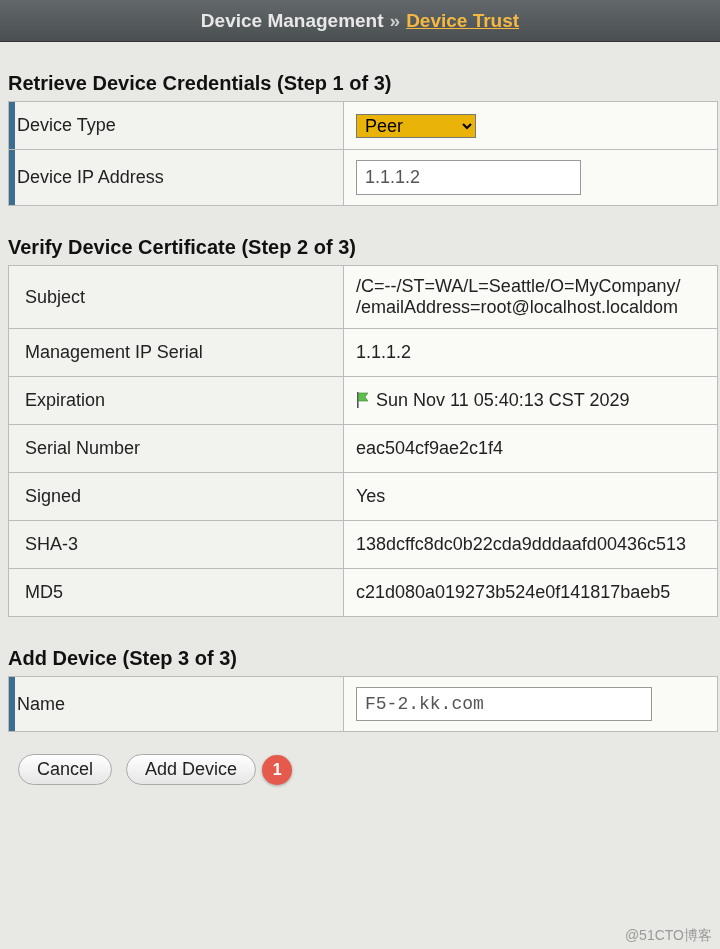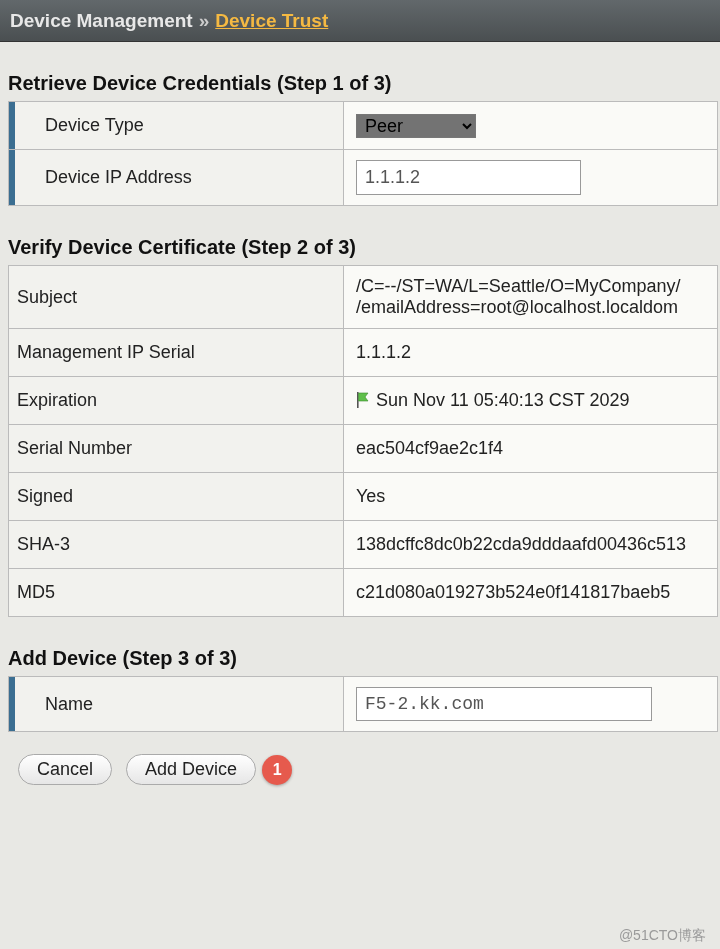--- a/index.html
+++ b/index.html
@@ -20,20 +20,21 @@
     background: #555a5c;
     background: linear-gradient(#62686b, #4a4f51);
     border-bottom: 1px solid #333;
     height: 42px;
     display: flex;
     align-items: center;
     padding: 0 10px;
     font-size: 19px;
     font-weight: bold;
     color: #e8e8e8;
+    justify-content: center;
   }
   .crumb-bar .sep { margin: 0 6px; color: #ccc; font-weight: bold; }
   .crumb-bar .current { color: #f5b942; text-decoration: underline; }
 
   
   h2.section-title {
     font-size: 20px;
     font-weight: bold;
     margin: 30px 8px 6px 8px;
     color: #111;
@@ -51,44 +52,44 @@
   table.form-table td {
     border: 1px solid #bbb;
     padding: 10px 12px;
     vertical-align: middle;
     font-size: 18px;
     color: #222;
     height: 48px;
   }
   table.form-table td.label-cell {
     width: 335px;
-    padding-left: 8px;
+    padding-left: 16px;
     position: relative;
     background: #f2f2ee;
   }
   
   table.accent td.label-cell::before {
     content: "";
     position: absolute;
     left: 0; top: 0; bottom: 0;
     width: 6px;
     background: #3b6e91;
   }
-  table.accent td.label-cell { padding-left: 36px; }
+  table.accent td.label-cell { padding-left: 8px; }
 
   table.form-table td.value-cell {
     background: #fafaf7;
   }
 
   
   select.native {
     font-size: 18px;
     padding: 0 4px;
     min-width: 120px;
-    background: #737373;
+    background: #eab308;
     border: 1px solid #777;
   }
   input.txt {
     font-size: 18px;
     padding: 6px 8px;
     width: 225px;
     border: 1px solid #999;
     background: #fff;
     color: #555;
   }
@@ -131,21 +132,21 @@
     background: #e65a4d;
     color: #fff;
     font-size: 16px;
     font-weight: bold;
     margin-left: -8px;
     box-shadow: 0 1px 3px rgba(0,0,0,0.3);
   }
 
   .watermark {
     position: absolute;
-    right: 14px;
+    right: 8px;
     bottom: 4px;
     font-size: 14px;
     color: #9a9a9a;
   }
 </style>
 </head>
 <body>
 
 <div class="crumb-bar">
   <span>Device Management</span>

